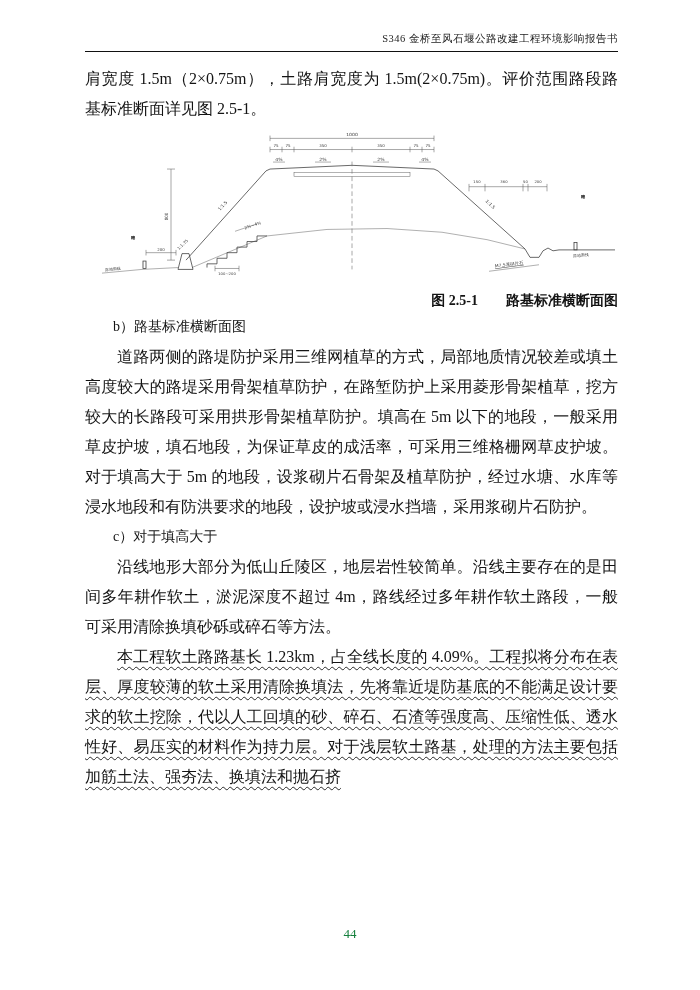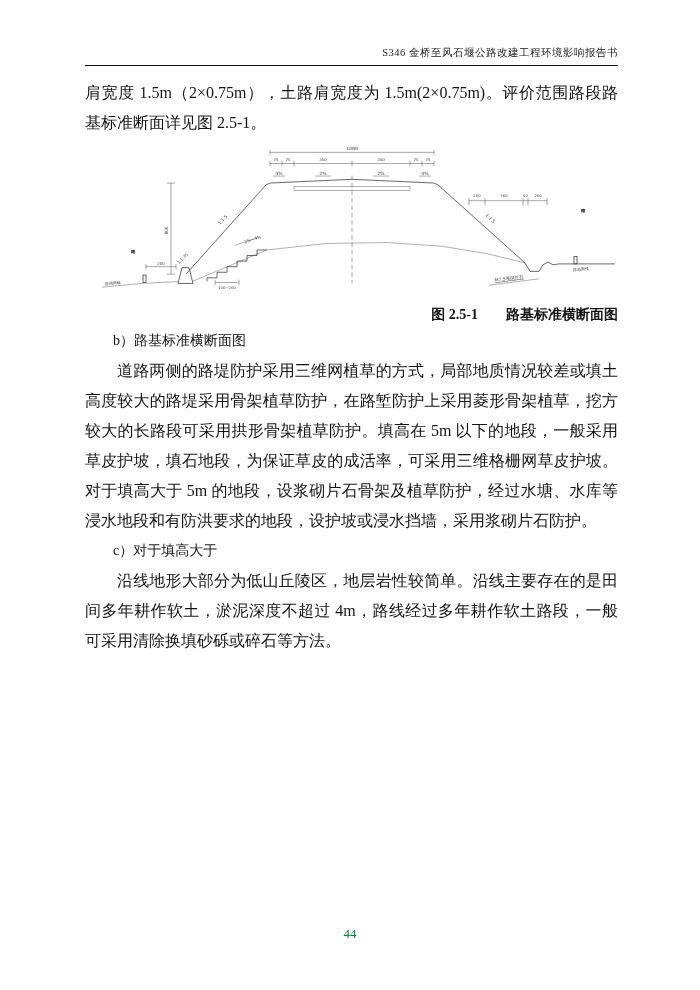--- a/index.html
+++ b/index.html
@@ -7,21 +7,21 @@
   .page {
     position:relative;
     width:700px; height:990px;
     margin:0 auto;
     background:#ffffff;
     font-family:"Liberation Serif","DejaVu Serif",serif;
     color:#141414;
     overflow:hidden;
   }
   .content { position:absolute; left:85px; right:82px; top:0; }
-  .doc-header { padding-top:46px; }
+  .doc-header { padding-top:32px; }
   .doc-header .hdr-title {
     display:block; text-align:right;
     font-size:10.5px; letter-spacing:.5px; color:#1c1c1c;
   }
   .hdr-rule { border-bottom:1.6px solid #111; margin-top:5px; }
   p.body-text {
     font-size:16px; line-height:30px; text-align:justify;
     text-indent:2em;
   }
   p.no-indent { text-indent:0; }
@@ -165,17 +165,18 @@
 
     <div class="sec-heading">b）路基标准横断面图</div>
 
 
     <p class="body-text">道路两侧的路堤防护采用三维网植草的方式，局部地质情况较差或填土高度较大的路堤采用骨架植草防护，在路堑防护上采用菱形骨架植草，挖方较大的长路段可采用拱形骨架植草防护。填高在 5m 以下的地段，一般采用草皮护坡，填石地段，为保证草皮的成活率，可采用三维格栅网草皮护坡。对于填高大于 5m 的地段，设浆砌片石骨架及植草防护，经过水塘、水库等浸水地段和有防洪要求的地段，设护坡或浸水挡墙，采用浆砌片石防护。</p>
 
     <div class="sec-heading">c）对于填高大于</div>
 
     <p class="body-text">沿线地形大部分为低山丘陵区，地层岩性较简单。沿线主要存在的是田间多年耕作软土，淤泥深度不超过 4m，路线经过多年耕作软土路段，一般可采用清除换填砂砾或碎石等方法。</p>
 
+    <p class="body-text wavy">本工程软土路路基长 1.23km，占全线长度的 4.09%。工程拟将分布在表层、厚度较薄的软土采用清除换填法，先将靠近堤防基底的不能满足设计要求的软土挖除，代以人工回填的砂、碎石、石渣等强度高、压缩性低、透水性好、易压实的材料作为持力层。对于浅层软土路基，处理的方法主要包括加筋土法、强夯法、换填法和抛石挤</p>
 
   </div>
 
   <div class="page-num">44</div>
 </div>
 
 </body></html>

